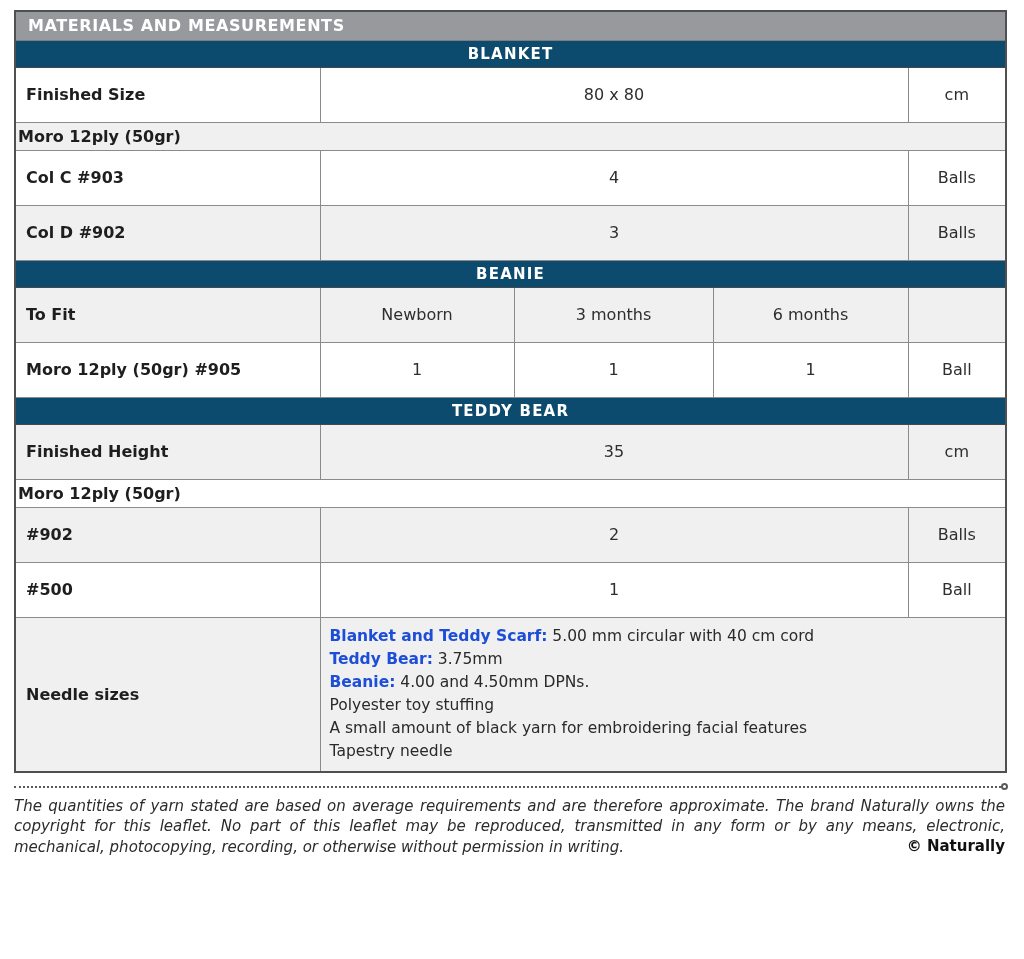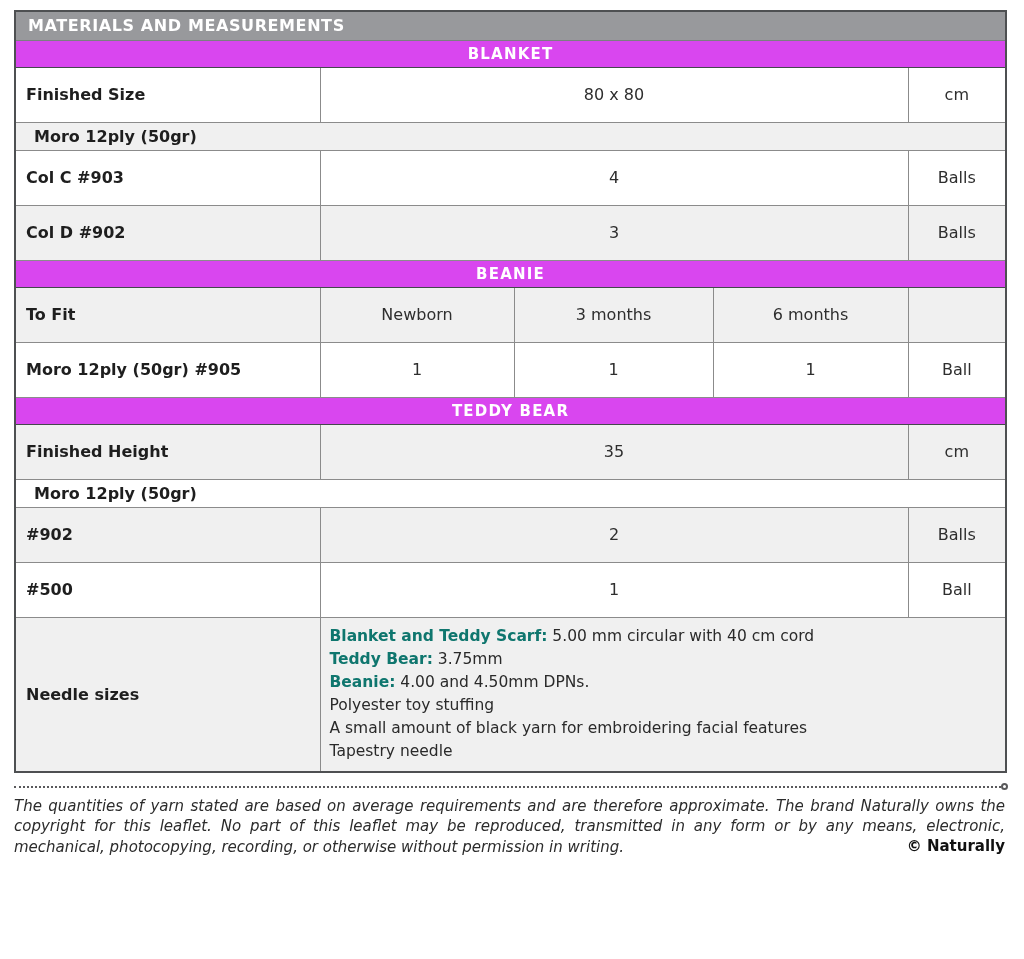--- a/index.html
+++ b/index.html
@@ -26,46 +26,46 @@
   tr.band td {
     background: #98999c;
     color: #ffffff;
     font-weight: bold;
     letter-spacing: 0.6px;
     height: 29px;
     padding-left: 12px;
     border-color: #7c7e81;
   }
   tr.bar td {
-    background: #d946ef;
+    background: #0c4a6e;
     color: #ffffff;
     font-weight: bold;
     font-size: 15px;
     letter-spacing: 1.2px;
     text-align: center;
     height: 27px;
     border-color: #44484c;
   }
   tr.row td { height: 55px; margin-left: 36px; }
-  tr.sub td { height: 28px; font-weight: bold; padding-left: 18px; }
+  tr.sub td { height: 28px; font-weight: bold; padding-left: 2px; }
   td.lbl { font-weight: bold; padding-left: 10px; text-align: left; }
   td.val { text-align: center; color: #2e2e2e; }
   td.unit { text-align: center; color: #2e2e2e; }
   tr.white td { background: #ffffff; }
   tr.gray td { background: #f0f0f0; }
 
   tr.needles td { height: auto; }
   td.ntext {
     padding: 7px 10px 8px 9px;
     line-height: 23px;
     font-size: 15.5px;
     text-align: left;
     color: #2a2a2a;
   }
-  td.ntext b { color: #0f766e; }
+  td.ntext b { color: #1d4ed8; }
 
   .cutline {
     margin-top: 13px;
     width: 991px;
     border-top: 2px dotted #59595b;
     position: relative;
   }
   .cutcircle {
     position: absolute;
     right: -3px; top: -5px;

